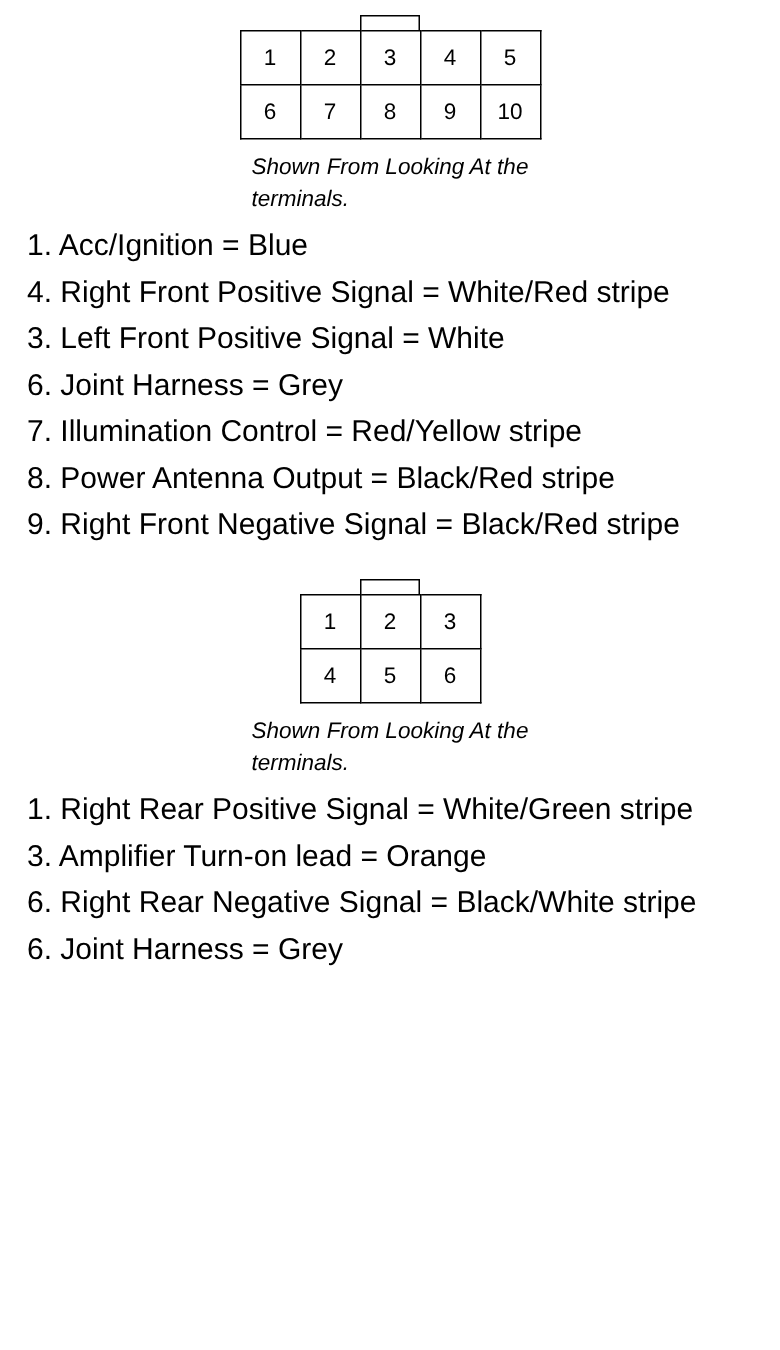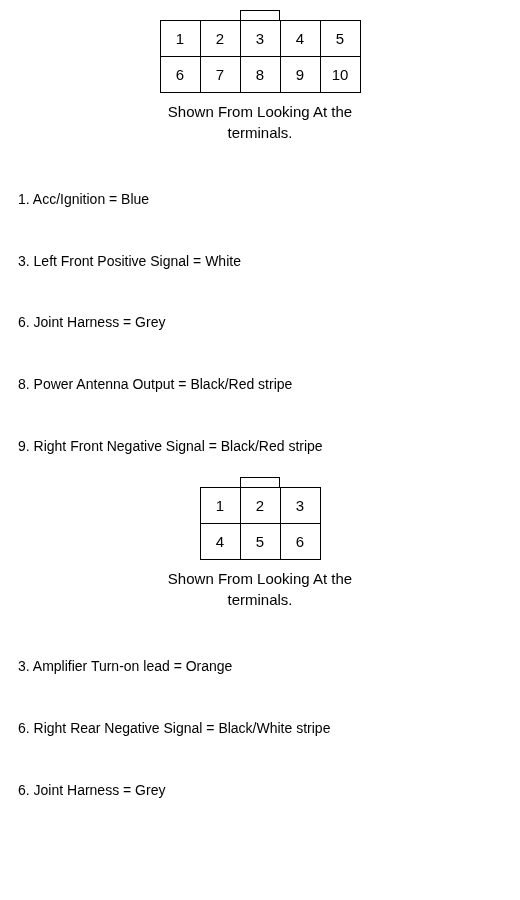--- a/index.html
+++ b/index.html
@@ -46,37 +46,36 @@
     }
 
     .connector-tab {
       width: 40px;
       height: 10px;
       border: 1px solid #000;
       border-bottom: none;
     }
 
     .caption {
-      text-align: center;
       font-size: 15px;
       margin-bottom: 6px;
       line-height: 1.4;
+      font-style: italic;
     }
 
     .pin-list {
       width: 100%;
       padding-left: 8px;
       margin-bottom: 12px;
     }
 
     .pin-list p {
-      font-size: 14px;
+      font-size: 20px;
       line-height: 1.55;
       white-space: nowrap;
-      margin-top: 40px;
     }
   </style>
 </head>
 <body>
 
 <div class="section">
 
   <div class="connector-wrapper">
     <div class="connector-tab"></div>
     <table class="connector-table">
@@ -96,22 +95,24 @@
             <td>10</td>
           </tr>
         </tbody>
     </table>
   </div>
 
   <div class="caption">Shown From Looking At the<br>terminals.</div>
 
   <div class="pin-list" id="pinlist1">
   <p>1. Acc/Ignition = Blue</p>
+      <p>4. Right Front Positive Signal = White/Red stripe</p>
       <p>3. Left Front Positive Signal = White</p>
       <p>6. Joint Harness = Grey</p>
+      <p>7. Illumination Control = Red/Yellow stripe</p>
       <p>8. Power Antenna Output = Black/Red stripe</p>
       <p>9. Right Front Negative Signal = Black/Red stripe</p>
     </div>
 
 </div>
 
 <div class="section">
 
   <div class="connector-wrapper">
     <div class="connector-tab"></div>
@@ -127,18 +128,19 @@
             <td>5</td>
             <td>6</td>
           </tr>
         </tbody>
     </table>
   </div>
 
   <div class="caption">Shown From Looking At the<br>terminals.</div>
 
   <div class="pin-list" id="pinlist2">
+  <p>1. Right Rear Positive Signal = White/Green stripe</p>
       <p>3. Amplifier Turn-on lead = Orange</p>
       <p>6. Right Rear Negative Signal = Black/White stripe</p>
       <p>6. Joint Harness = Grey</p>
     </div>
 
 </div>
 
 </body></html>

